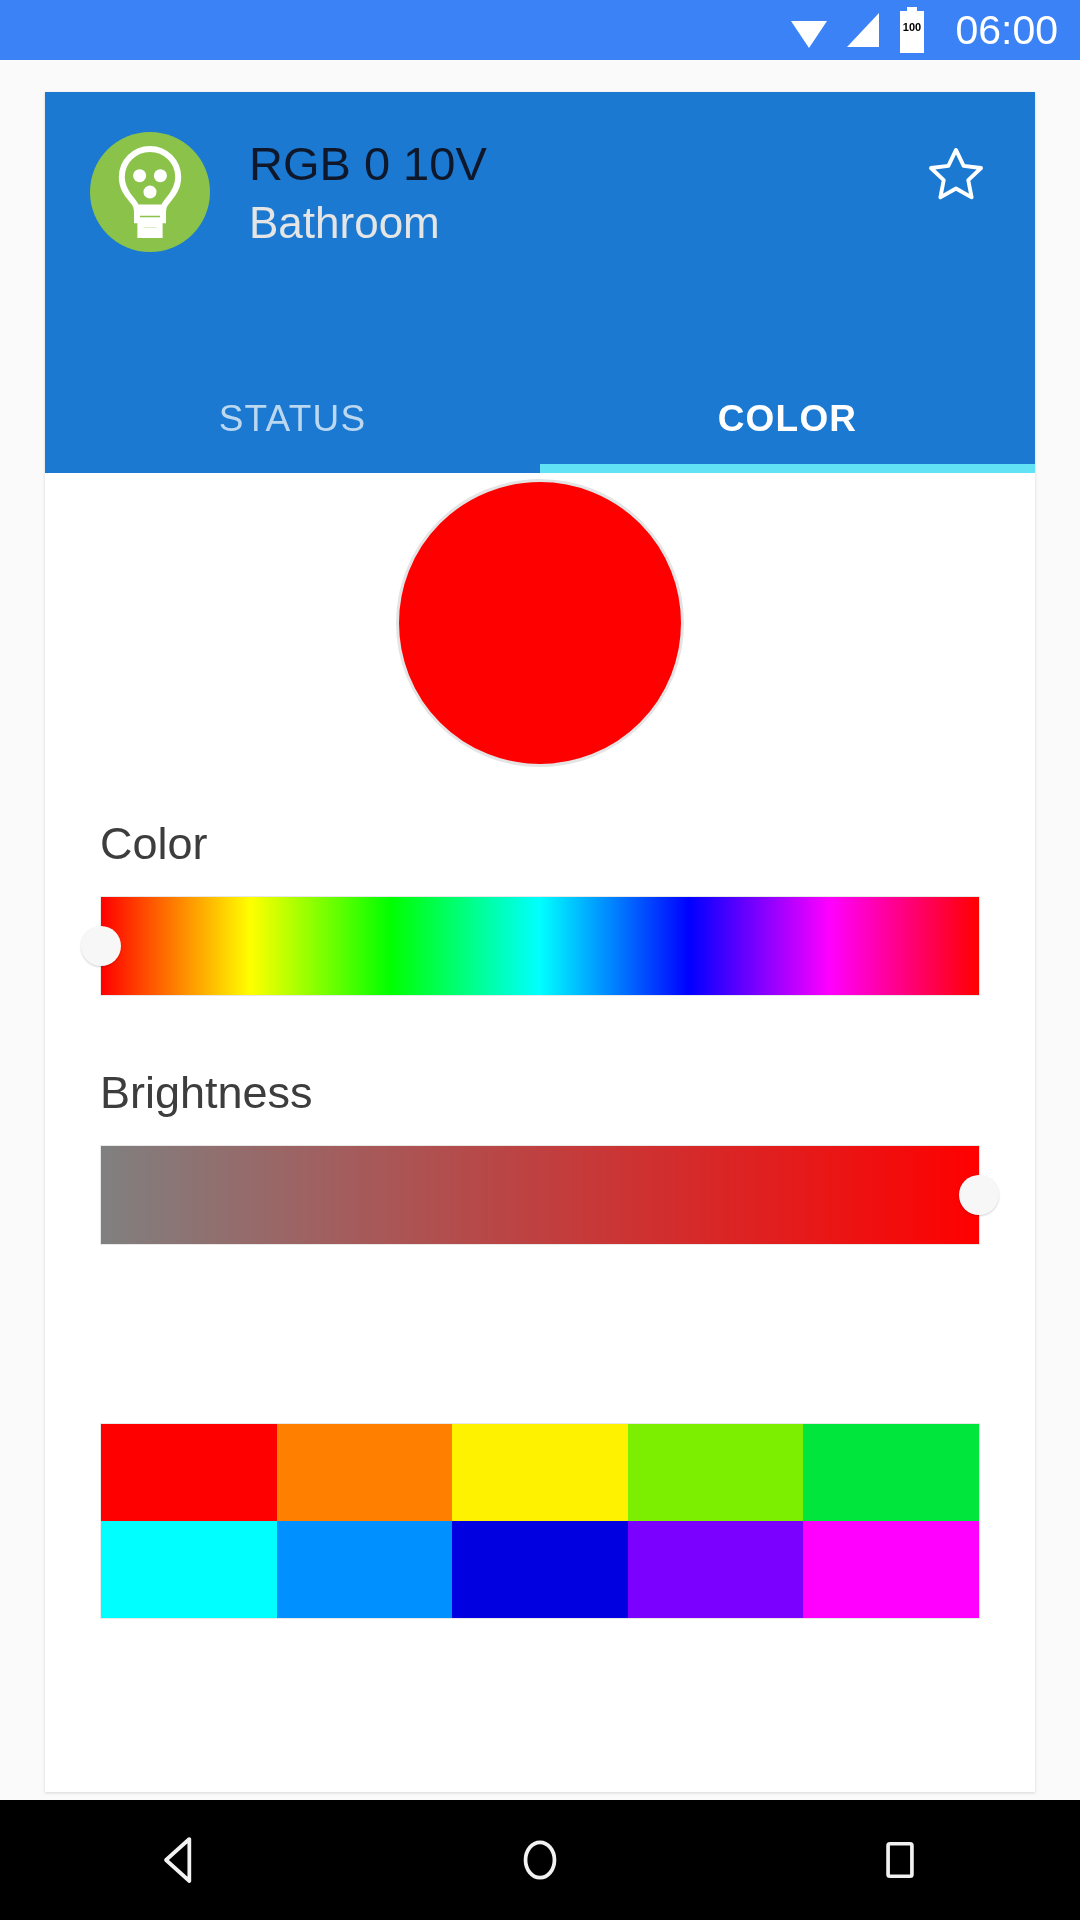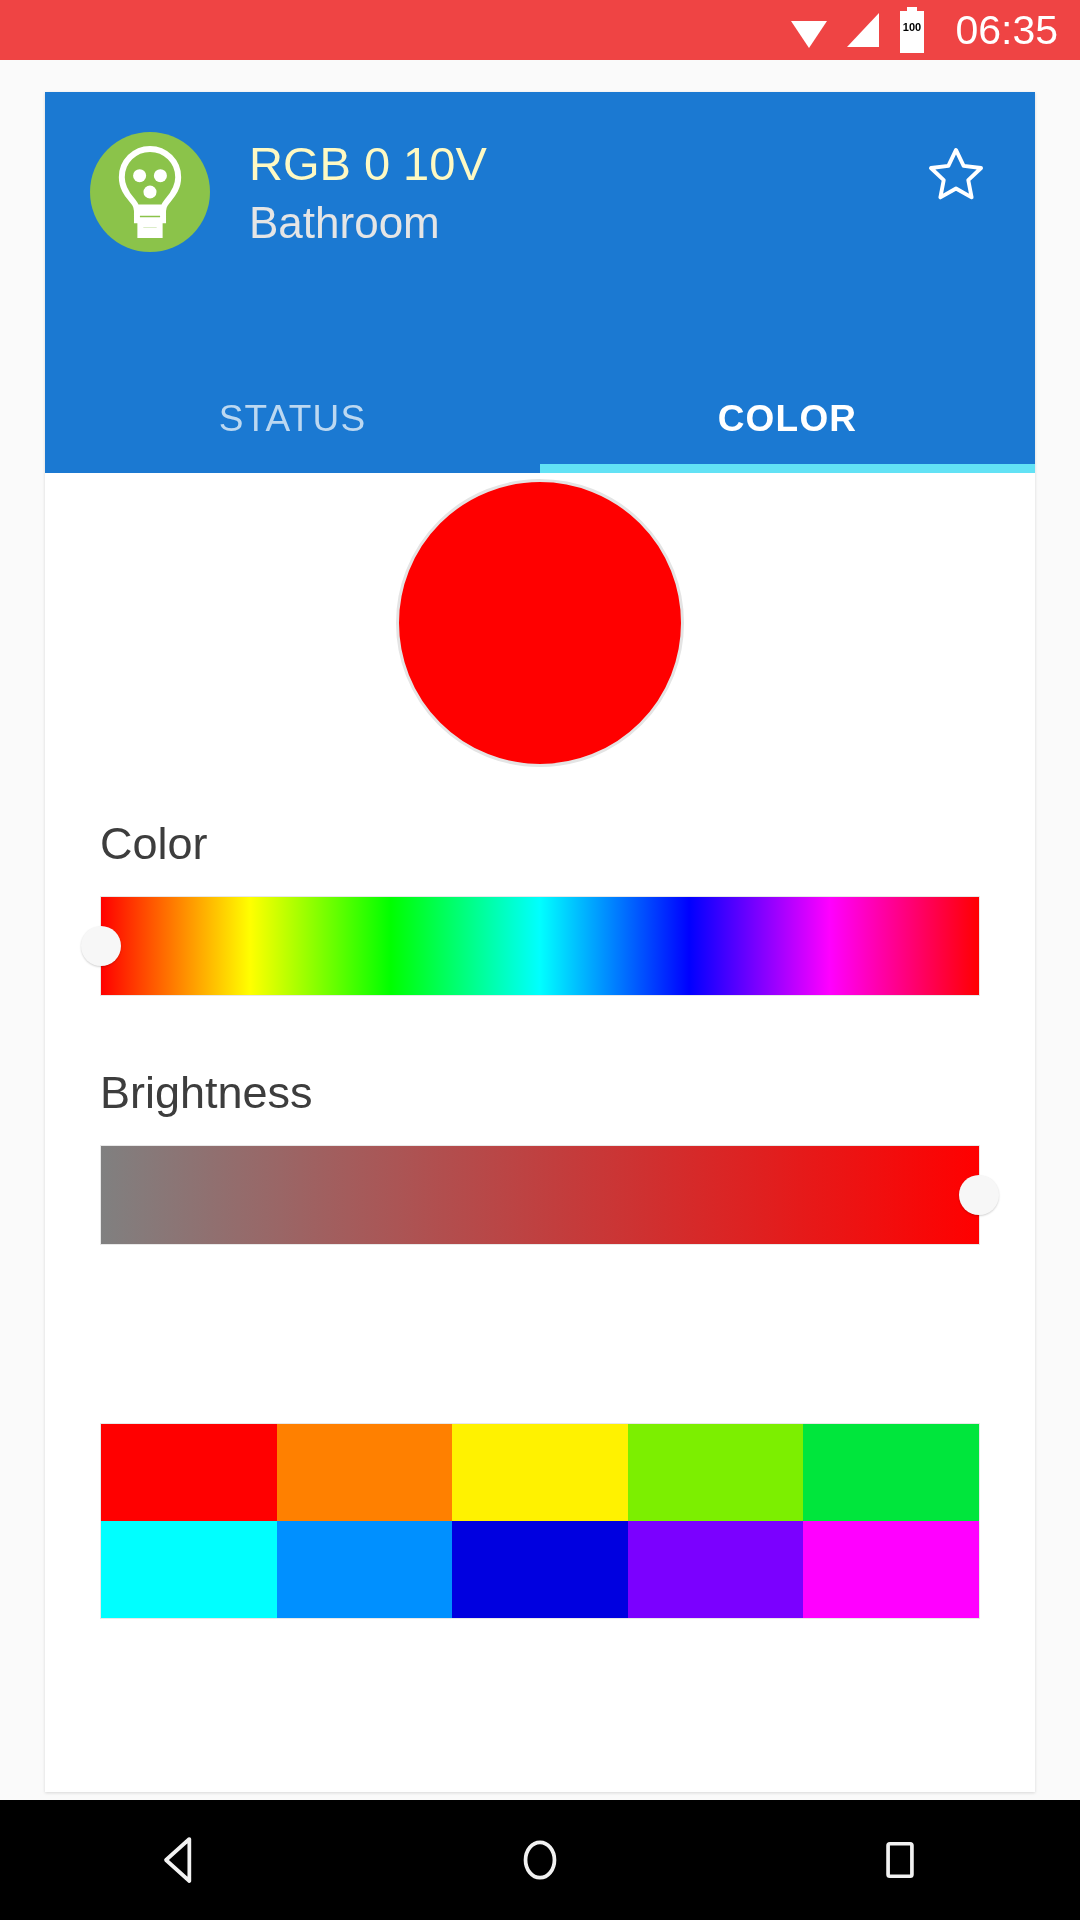--- a/index.html
+++ b/index.html
@@ -14,21 +14,21 @@
     overflow: hidden;
     position: relative;
   }
 
   
   .status-bar {
     position: absolute;
     top: 0; left: 0;
     width: 1080px;
     height: 60px;
-    background: #ef4444;
+    background: #3b82f6;
     display: flex;
     align-items: center;
     justify-content: flex-end;
     box-sizing: border-box;
     padding-right: 22px;
   }
   .status-icons {
     display: flex;
     align-items: center;
     gap: 13px;
@@ -89,21 +89,21 @@
     align-items: center;
     justify-content: center;
     flex: 0 0 auto;
   }
   .header-titles {
     margin-left: 39px;
     margin-top: 4px;
     flex: 1 1 auto;
   }
   .device-name {
-    color: #fef9c3;
+    color: #0f172a;
     font-size: 47px;
     line-height: 1.18;
     font-weight: normal;
     white-space: nowrap;
   }
   .room-name {
     color: #e5e5e5;
     font-size: 44px;
     line-height: 1.18;
     font-weight: normal;
@@ -267,21 +267,21 @@
       <path d="M3 12 L21 39 L39 12 Z" fill="#ffffff"></path>
     </svg>
     <svg class="signal-icon" width="42" height="42" viewBox="0 0 42 42">
       <path d="M36 4 L36 38 L4 38 Z" fill="#ffffff"></path>
     </svg>
     <svg class="battery-icon" width="28" height="46" viewBox="0 0 28 46">
       <rect x="9" y="0" width="10" height="4" fill="#ffffff"></rect>
       <rect x="2" y="4" width="24" height="42" fill="#ffffff"></rect>
       <text x="14" y="24" font-family="Liberation Sans, sans-serif" font-size="11" font-weight="bold" fill="#000000" text-anchor="middle">100</text>
     </svg>
-    <span class="status-time">06:35</span>
+    <span class="status-time">06:00</span>
   </div>
 </div>
 
 <div class="page-bg"></div>
 
 <div class="card">
 
   <div class="app-header" style="background: rgb(27, 121, 210);">
     <div class="header-row">
       <div class="bulb-avatar" style="background: rgb(139, 195, 74);">

